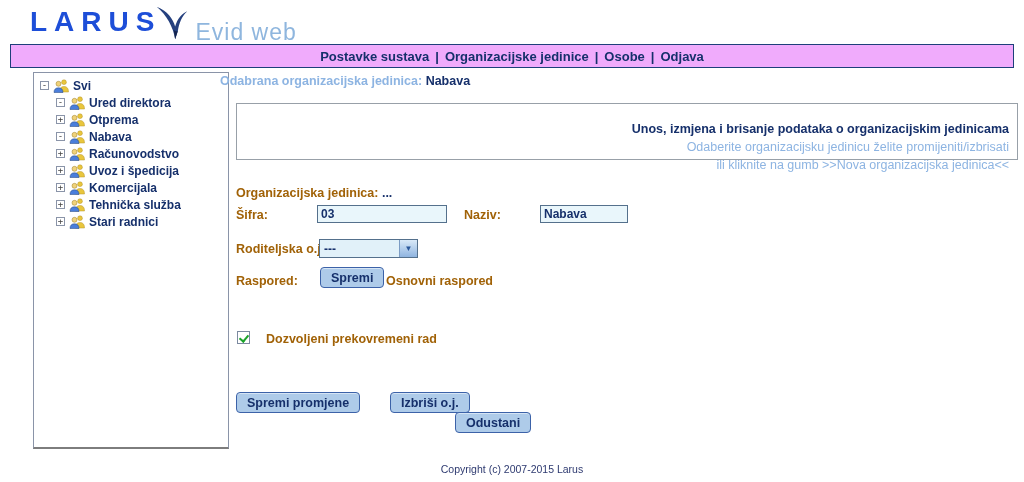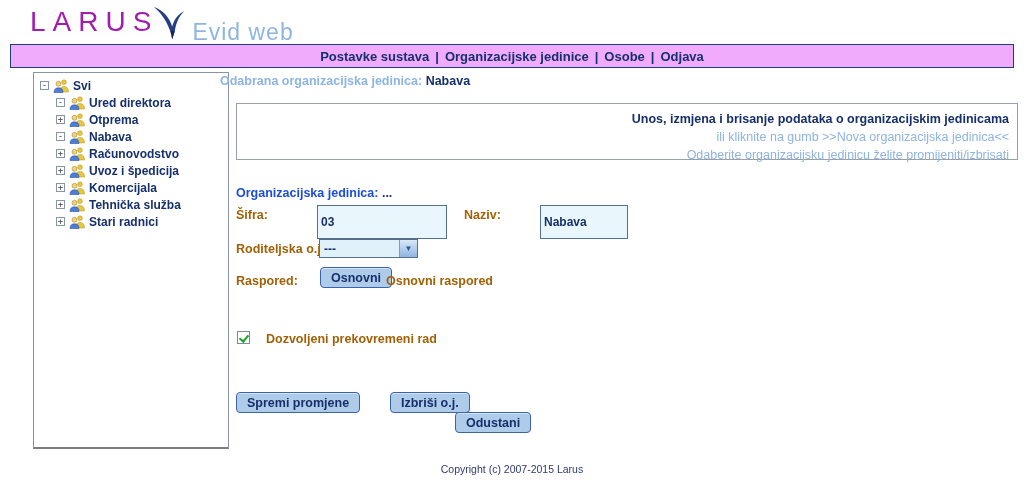--- a/index.html
+++ b/index.html
@@ -2,21 +2,21 @@
 <html><head>
 <meta charset="utf-8">
 <style>
   html,body{margin:0;padding:0;}
   body{
     width:1024px;height:482px;position:relative;overflow:hidden;
     background:#ffffff;font-family:"Liberation Sans",sans-serif;
   }
   
   .logo{position:absolute;left:30px;top:3px;display:flex;align-items:center;height:38px;}
-  .logo-brand{font-size:28px;letter-spacing:7px;color:#a21caf;font-weight:400;}
+  .logo-brand{font-size:28px;letter-spacing:7px;color:#1d4ed8;font-weight:700;}
   .logo-swoosh{width:34px;height:36px;margin-left:-6px;margin-top:2px;}
   .logo-product{font-size:23px;color:#8fb6de;margin-left:6px;letter-spacing:1px;margin-top:20px;}
   
   .navbar{
     position:absolute;left:10px;top:44px;width:1002px;height:22px;
     background:#f0abfc;border:1px solid #1e3f7a;
     display:flex;align-items:center;justify-content:center;
     font-size:13px;font-weight:bold;color:#15306b;
   }
   .nav-item{cursor:pointer;padding:0 2px;}
@@ -35,31 +35,31 @@
     font-family:"DejaVu Sans Mono",monospace;
   }
   .tree-icon{width:17px;height:14px;margin:0 3px 0 4px;flex:0 0 auto;}
   .tree-label{font-size:12px;font-weight:bold;color:#16306b;white-space:nowrap;}
   
   .sel-line{position:absolute;left:220px;top:74px;font-size:12.5px;font-weight:bold;}
   .sel-label{color:#8db4e2;}
   .sel-value{color:#16306b;}
   .info-box{
     position:absolute;left:236px;top:103px;width:782px;height:57px;box-sizing:border-box;
-    border:1px solid #98a0a8;text-align:right;padding:6px 8px 0 0;line-height:18px;
+    border:1px solid #98a0a8;text-align:right;padding:16px 8px 0 0;line-height:18px;
   }
   .info-title{font-size:12.5px;font-weight:bold;color:#16306b;}
   .info-sub{font-size:12.5px;color:#8db4e2;}
   .form-label{position:absolute;font-size:12.5px;font-weight:bold;color:#a16207;}
-  .lbl-lightblue{color:#1d4ed8;}
+  .lbl-lightblue{color:#a16207;}
   .section-line{position:absolute;left:236px;top:186px;font-size:12.5px;font-weight:bold;}
   .txt-input{
     position:absolute;height:18px;box-sizing:border-box;background:#e9f6fb;
     border:1px solid #54708c;font-family:"Liberation Sans",sans-serif;
-    font-size:12px;font-weight:bold;color:#16306b;padding:16px 3px;outline:none;
+    font-size:12px;font-weight:bold;color:#16306b;padding:0 3px;outline:none;
   }
   .fake-select{
     position:absolute;left:319px;top:239px;width:99px;height:19px;box-sizing:border-box;
     background:#e1f1f9;border:1px solid #54708c;display:flex;align-items:center;cursor:pointer;
   }
   .select-value{flex:1;font-size:12px;font-weight:bold;color:#16306b;padding-left:4px;}
   .select-arrow{
     width:17px;height:100%;background:linear-gradient(#d9e9f8,#8fb4e0);
     border-left:1px solid #7b9cc4;display:flex;align-items:center;justify-content:center;
   }
@@ -199,22 +199,22 @@
   </div>
 </div>
 
 <div class="sel-line">
   <span class="sel-label">Odabrana organizacijska jedinica:</span>
   <span class="sel-value">Nabava</span>
 </div>
 
 <div class="info-box">
   <div class="info-title">Unos, izmjena i brisanje podataka o organizacijskim jedinicama</div>
+  <div class="info-sub">Odaberite organizacijsku jedinicu želite promijeniti/izbrisati</div>
   <div class="info-sub">ili kliknite na gumb &gt;&gt;Nova organizacijska jedinica&lt;&lt;</div>
-  <div class="info-sub">Odaberite organizacijsku jedinicu želite promijeniti/izbrisati</div>
 </div>
 
 <div class="section-line">
   <span class="lbl-lightblue">Organizacijska jedinica:</span>
   <span class="sel-value">...</span>
 </div>
 
 <span class="form-label" style="left:236px;top:208px;">Šifra:</span>
 <input class="txt-input" style="left: 317px; top: 205px; width: 130px;" value="03">
 
@@ -223,21 +223,21 @@
 
 <span class="form-label" style="left:236px;top:242px;">Roditeljska o.j.:</span>
 <div class="fake-select">
   <span class="select-value">---</span>
   <span class="select-arrow">
       <span>▼</span>
     </span>
 </div>
 
 <span class="form-label" style="left:236px;top:274px;">Raspored:</span>
-<button class="btn" style="left:320px;top:267px;">Osnovni</button>
+<button class="btn" style="left:320px;top:267px;">Spremi</button>
 <span class="form-label" style="left:386px;top:274px;">Osnovni raspored</span>
 
 <div class="checkbox checked"></div>
 <span class="form-label" style="left:254px;top:332px;padding-left:12px;">Dozvoljeni prekovremeni rad</span>
 
 <button class="btn" style="left:236px;top:392px;">Spremi promjene</button>
 <button class="btn" style="left:390px;top:392px;">Izbriši o.j.</button>
 <button class="btn" style="left:455px;top:412px;">Odustani</button>
 
 <div class="footer">Copyright (c) 2007-2015 Larus</div>

